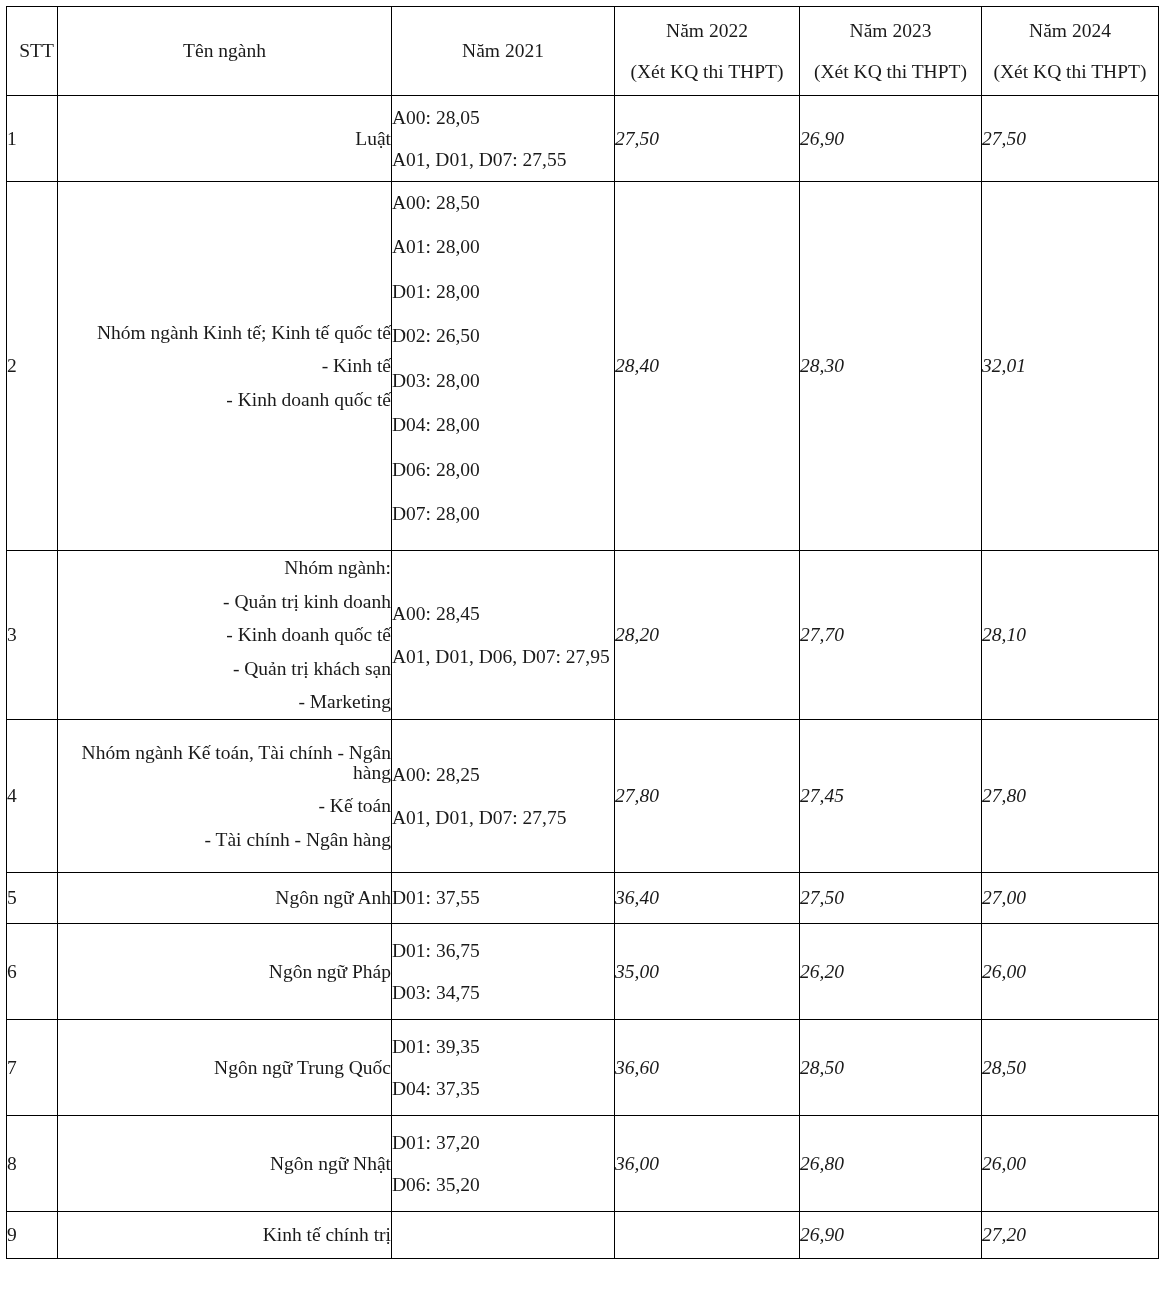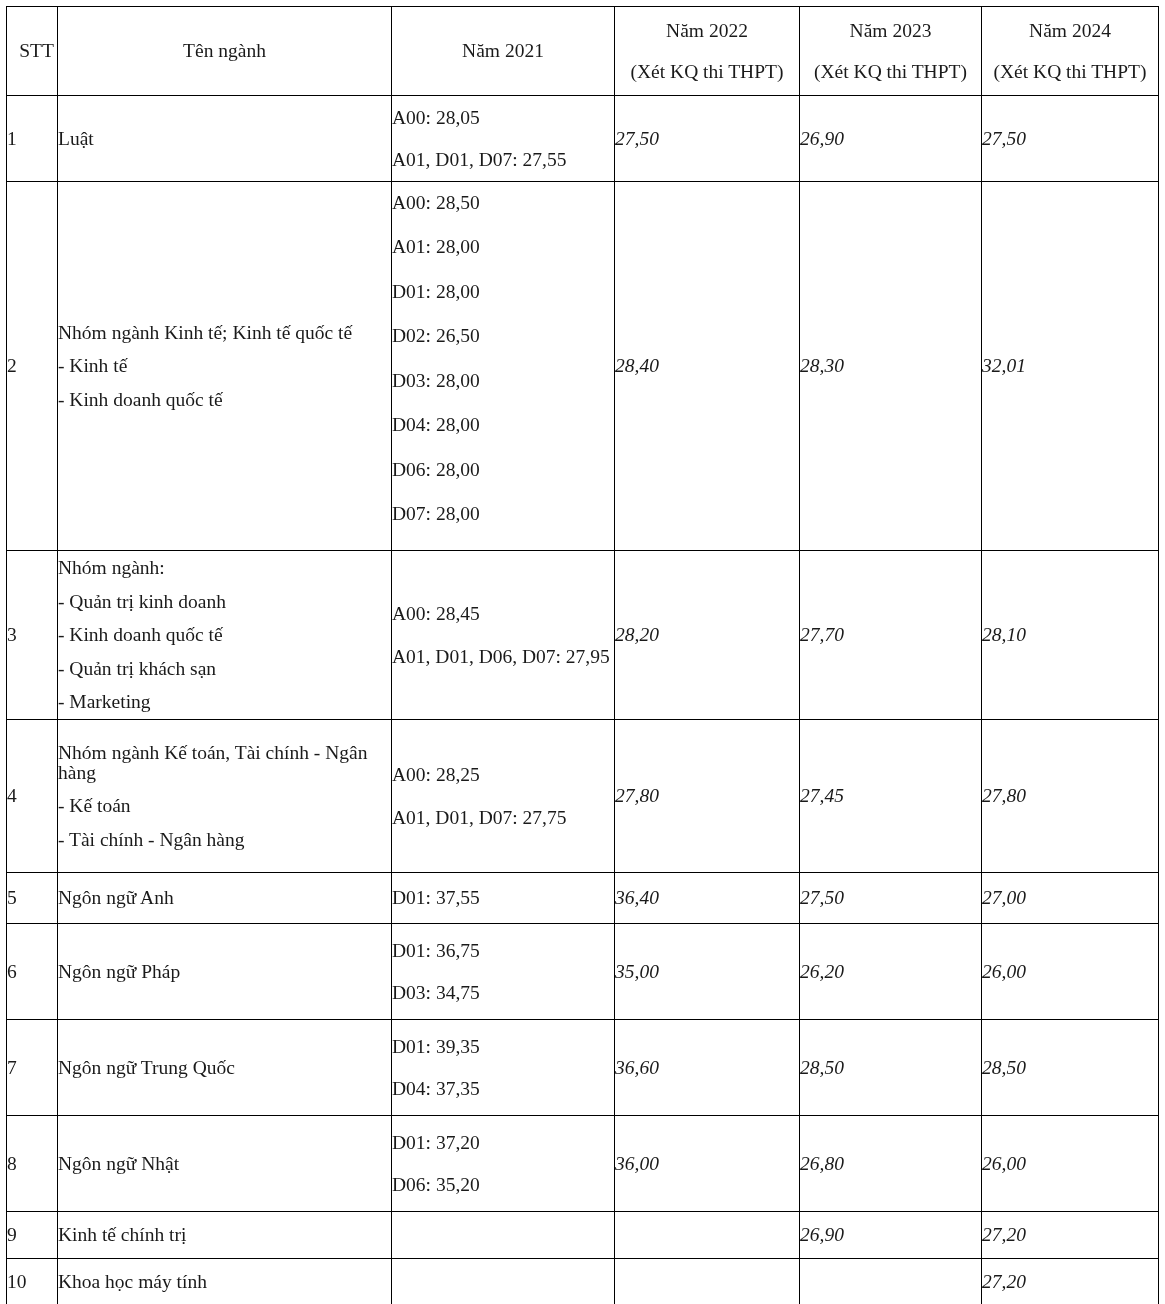--- a/index.html
+++ b/index.html
@@ -61,21 +61,21 @@
   .th-two-line .l2 { display: block; }
 
   
   td.stt {
     text-align: left;
     padding-left: 9px;
     vertical-align: middle;
     font-size: 19.5px;
   }
   td.name {
-    text-align: left;
+    text-align: right;
     padding: 6px 8px 6px 11px;
     vertical-align: middle;
   }
   td.combos {
     text-align: left;
     padding: 6px 8px 6px 11px;
     vertical-align: middle;
   }
   td.score {
     text-align: left;
@@ -295,29 +295,15 @@
               <span>Kinh tế chính trị</span>
             </div>
           </td>
           <td class="combos">
             <div class="lines gap-none"></div>
           </td>
           <td class="score"></td>
           <td class="score">26,90</td>
           <td class="score">27,20</td>
         </tr>
-        <tr class="r10">
-          <td class="stt">10</td>
-          <td class="name">
-            <div class="lines gap-none">
-              <span>Khoa học máy tính</span>
-            </div>
-          </td>
-          <td class="combos">
-            <div class="lines gap-none"></div>
-          </td>
-          <td class="score"></td>
-          <td class="score"></td>
-          <td class="score">27,20</td>
-        </tr>
       </tbody>
   </table>
 </div>
 
 </body></html>

